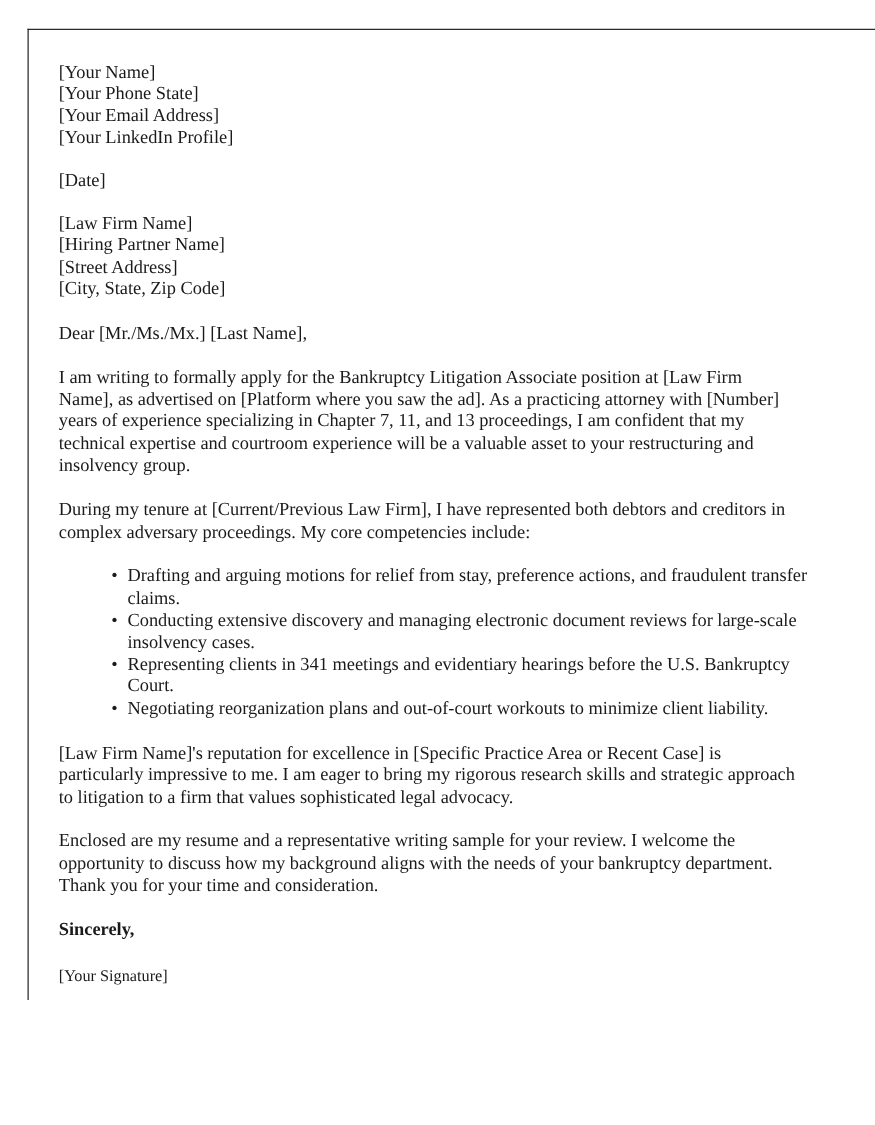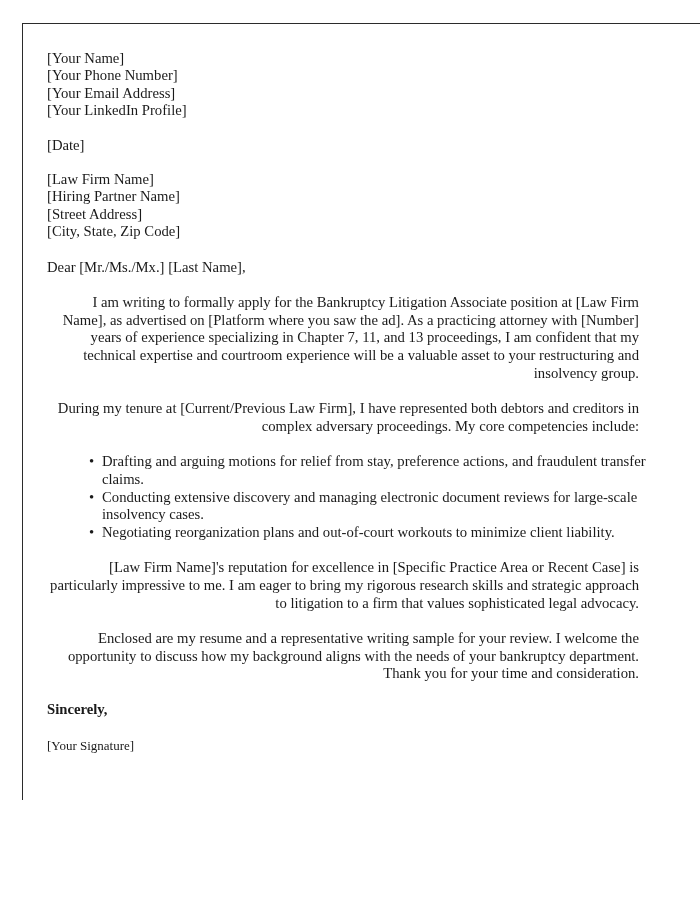--- a/index.html
+++ b/index.html
@@ -48,21 +48,20 @@
     white-space: pre;
   }
 
   .spacer-sm { height: 17px; }
   .spacer-md { height: 18px; }
 
   p.para {
     margin: 0;
     font-size: 14.7px;
     line-height: 17.6px;
-    text-align: right;
   }
 
   .para-gap { height: 18px; }
 
   ul.bullets {
     margin: 0;
     padding: 0 0 0 42px;
     list-style: none;
   }
   ul.bullets li {
@@ -91,21 +90,21 @@
 </style>
 </head>
 <body>
 
 <div id="page-frame">
 
   <div id="letter-body">
 
     <div class="block">
       <div class="line">[Your Name]</div>
-      <div class="line">[Your Phone Number]</div>
+      <div class="line">[Your Phone State]</div>
       <div class="line">[Your Email Address]</div>
       <div class="line">[Your LinkedIn Profile]</div>
     </div>
 
     <div class="spacer-sm"></div>
 
     <div class="block">
       <div class="line">[Date]</div>
     </div>
 
@@ -133,20 +132,21 @@
     <div class="para-wrap">
       <p class="para">During my tenure at [Current/Previous Law Firm], I have represented both debtors and creditors in complex adversary proceedings. My core competencies include:</p>
     </div>
 
     <div class="para-gap"></div>
 
     <div class="bullet-list-wrap">
       <ul class="bullets">
         <li>Drafting and arguing motions for relief from stay, preference actions, and fraudulent transfer claims.</li>
         <li>Conducting extensive discovery and managing electronic document reviews for large-scale insolvency cases.</li>
+        <li>Representing clients in 341 meetings and evidentiary hearings before the U.S. Bankruptcy Court.</li>
         <li>Negotiating reorganization plans and out-of-court workouts to minimize client liability.</li>
       </ul>
     </div>
 
     <div class="para-gap"></div>
 
     <div class="para-wrap">
       <p class="para">[Law Firm Name]'s reputation for excellence in [Specific Practice Area or Recent Case] is particularly impressive to me. I am eager to bring my rigorous research skills and strategic approach to litigation to a firm that values sophisticated legal advocacy.</p>
     </div>
 

